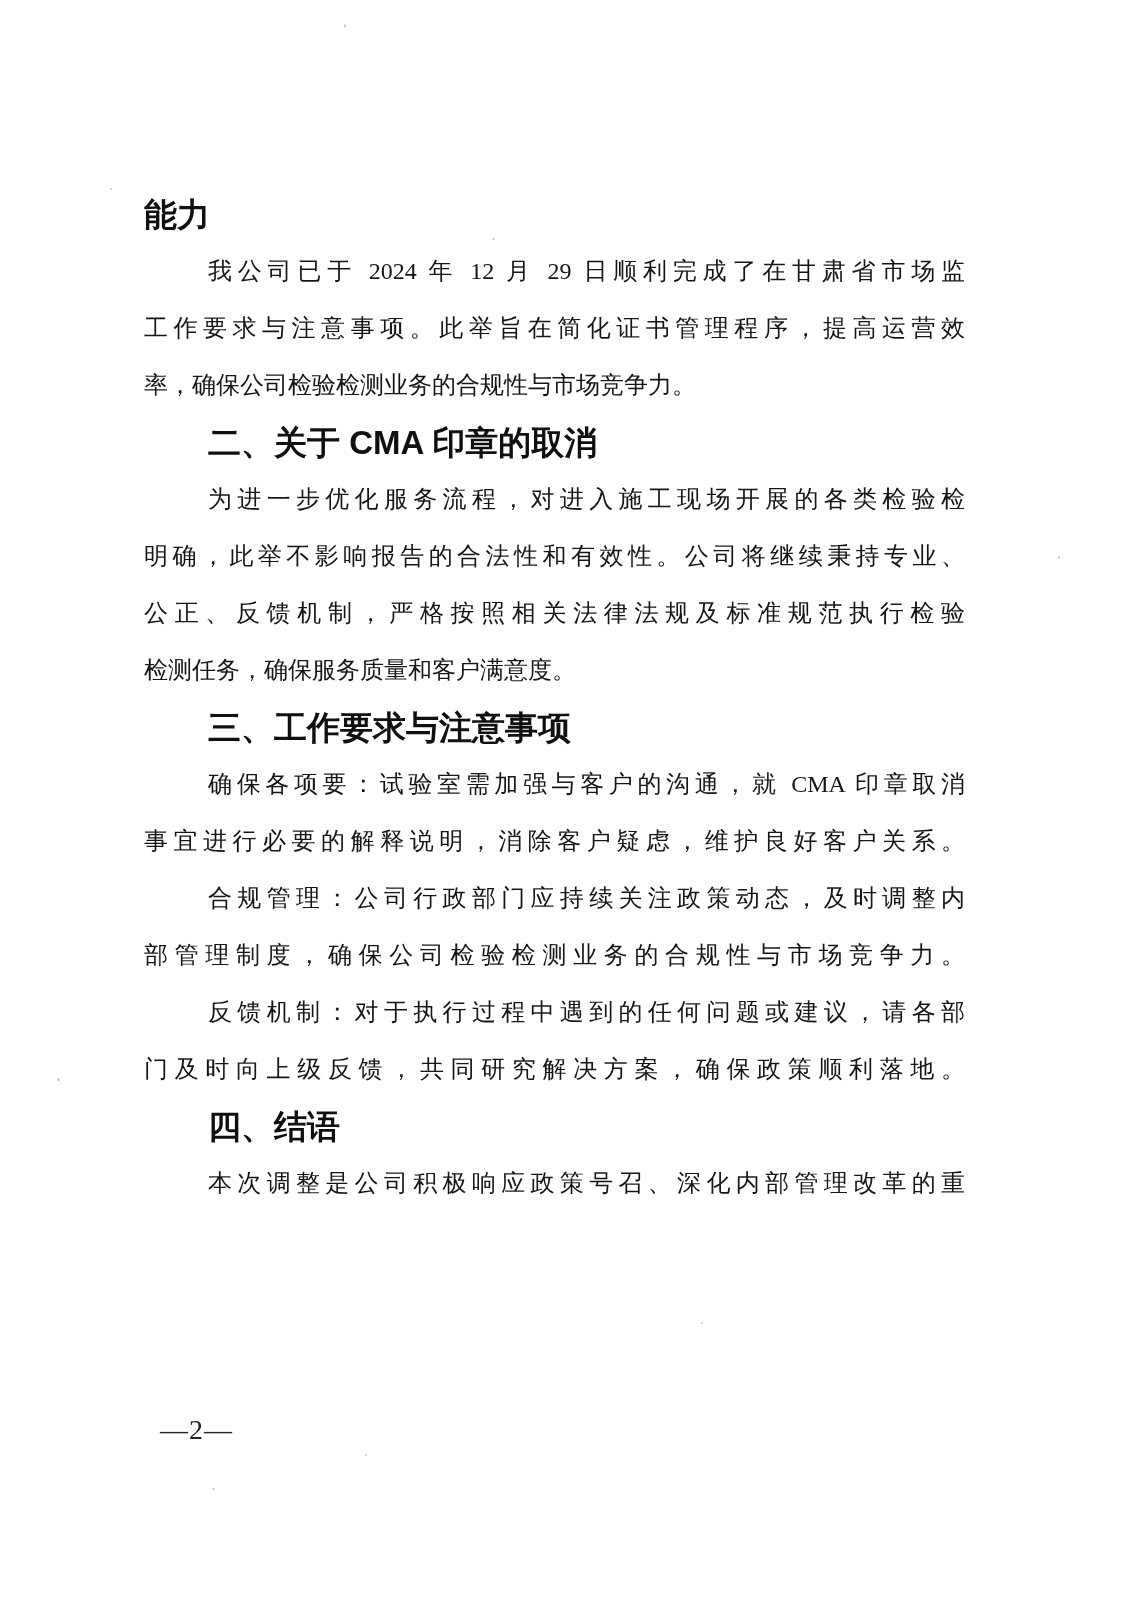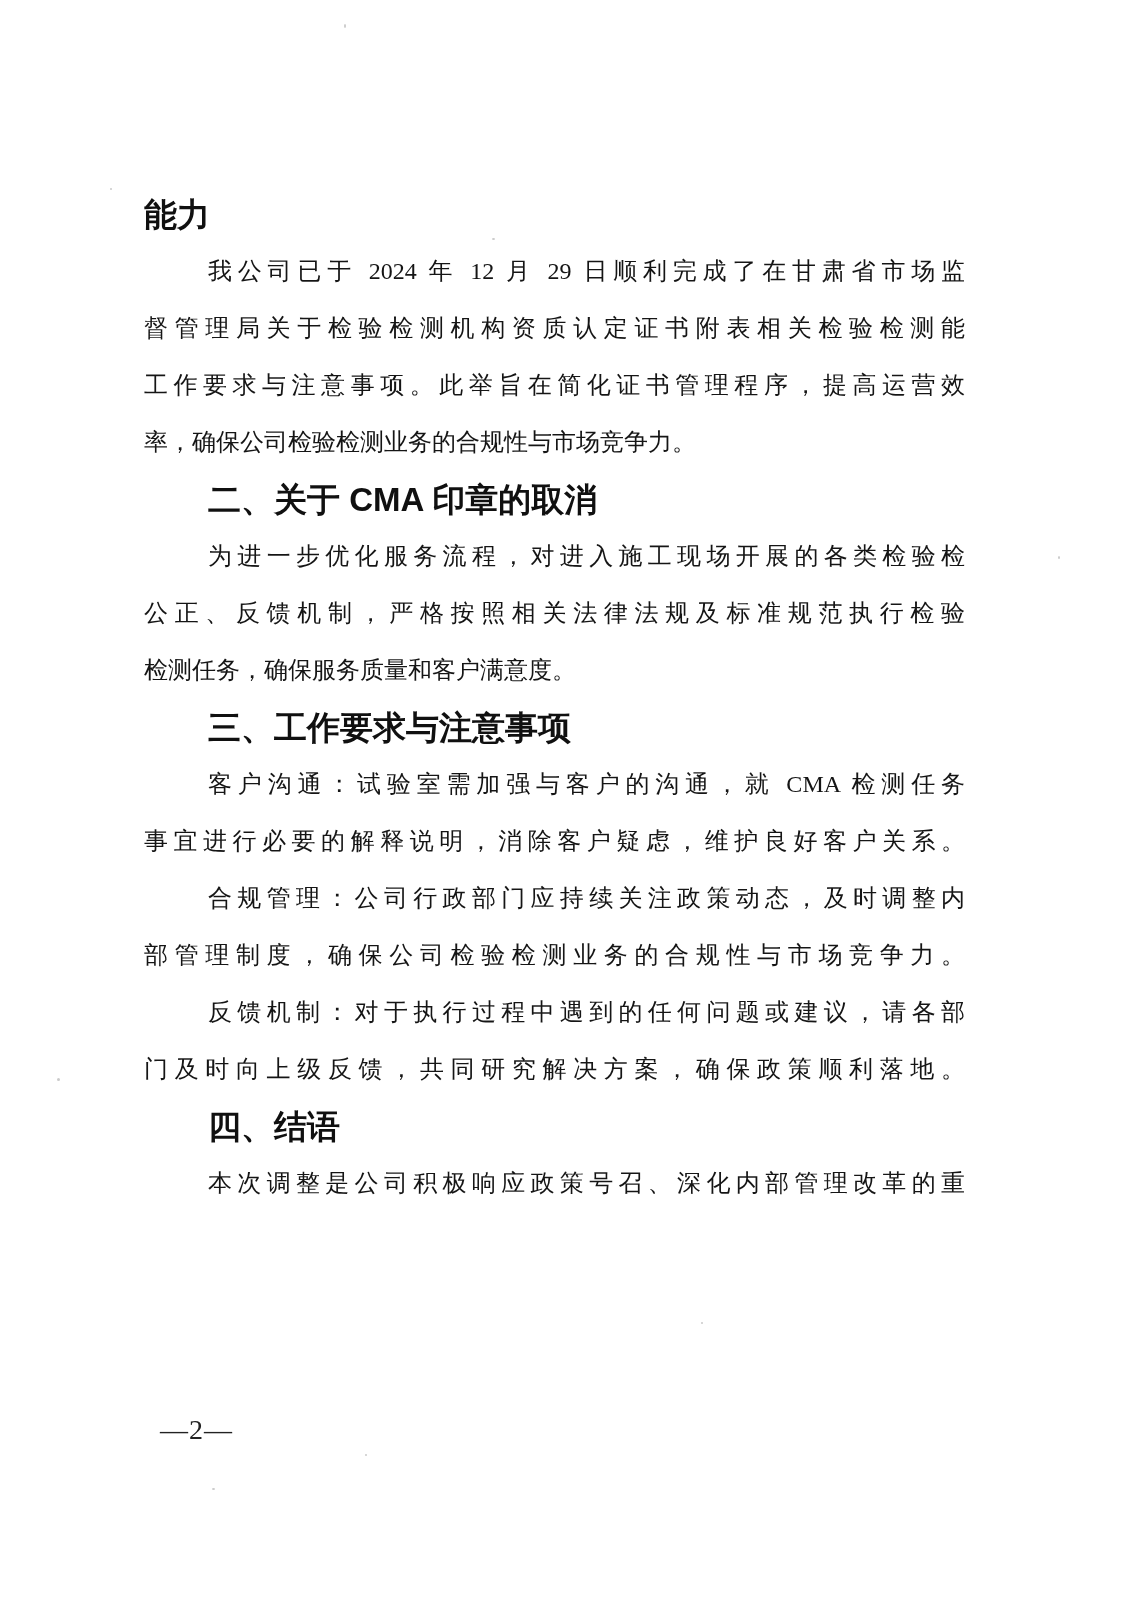--- a/index.html
+++ b/index.html
@@ -80,29 +80,29 @@
   .s8 { left: 365px; top: 1454px; width: 2px; height: 2px; }
 </style>
 </head>
 <body>
 
 <div class="page">
 
   <div class="text-column">
     <div class="line heading">能力</div>
     <div class="line just indent">我公司已于 2024 年 12 月 29 日顺利完成了在甘肃省市场监</div>
-    <div class="line just">督管理局关于检验检测机构资质认定证书附表相关检验检测能</div>
     <div class="line just">工作要求与注意事项。此举旨在简化证书管理程序，提高运营效</div>
     <div class="line">率，确保公司检验检测业务的合规性与市场竞争力。</div>
     <div class="line heading indent">二、关于 CMA 印章的取消</div>
     <div class="line just indent">为进一步优化服务流程，对进入施工现场开展的各类检验检</div>
+    <div class="line just">明确，此举不影响报告的合法性和有效性。公司将继续秉持专业、</div>
     <div class="line just">公正、反馈机制，严格按照相关法律法规及标准规范执行检验</div>
     <div class="line">检测任务，确保服务质量和客户满意度。</div>
     <div class="line heading indent">三、工作要求与注意事项</div>
-    <div class="line just indent">客户沟通：试验室需加强与客户的沟通，就 CMA 检测任务</div>
+    <div class="line just indent">确保各项要：试验室需加强与客户的沟通，就 CMA 印章取消</div>
     <div class="line just">事宜进行必要的解释说明，消除客户疑虑，维护良好客户关系。</div>
     <div class="line just indent">合规管理：公司行政部门应持续关注政策动态，及时调整内</div>
     <div class="line just">部管理制度，确保公司检验检测业务的合规性与市场竞争力。</div>
     <div class="line just indent">反馈机制：对于执行过程中遇到的任何问题或建议，请各部</div>
     <div class="line just">门及时向上级反馈，共同研究解决方案，确保政策顺利落地。</div>
     <div class="line heading indent">四、结语</div>
     <div class="line just indent">本次调整是公司积极响应政策号召、深化内部管理改革的重</div>
   </div>
 
   <div class="page-number">—2—</div>

